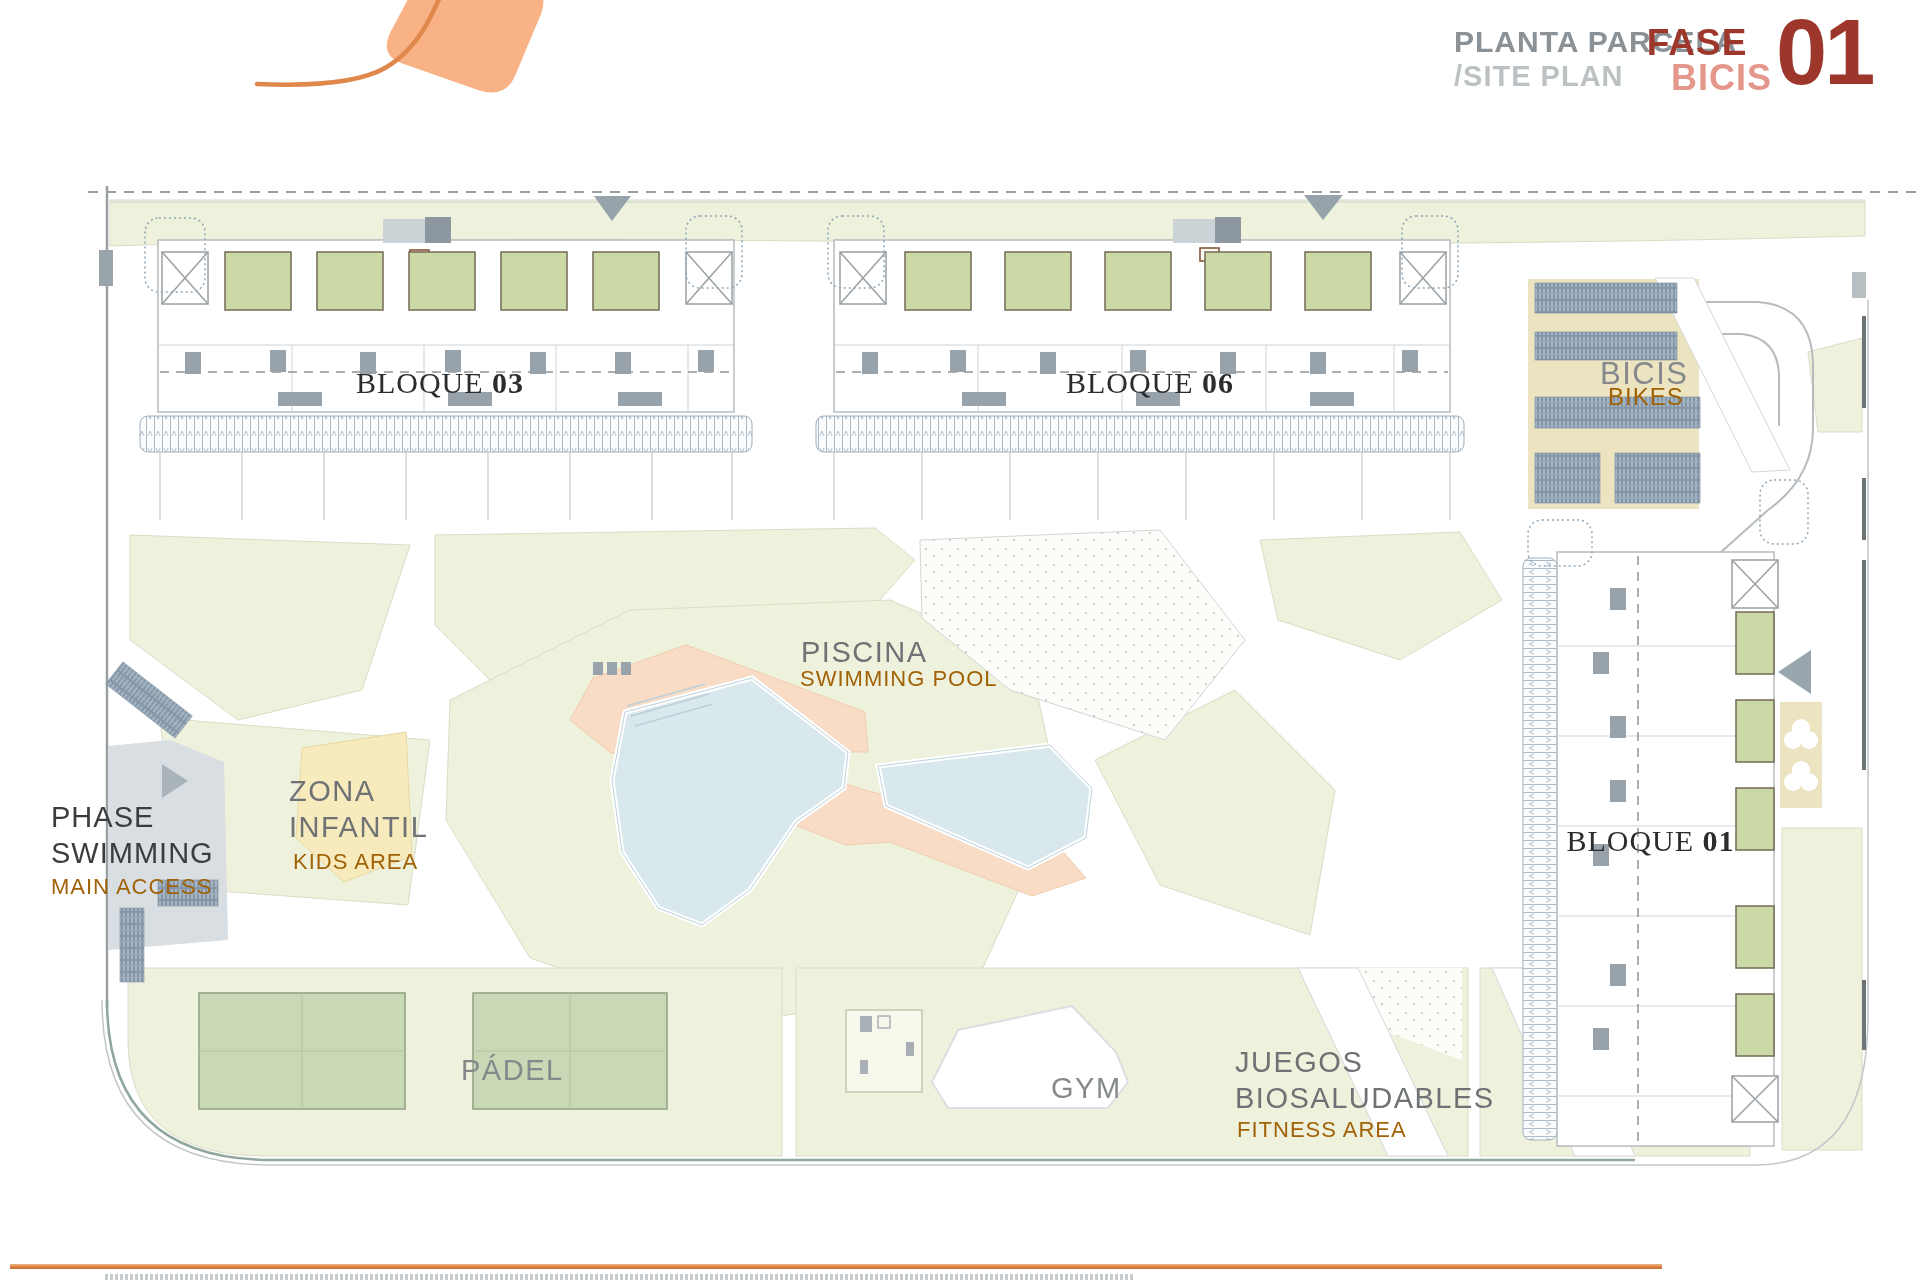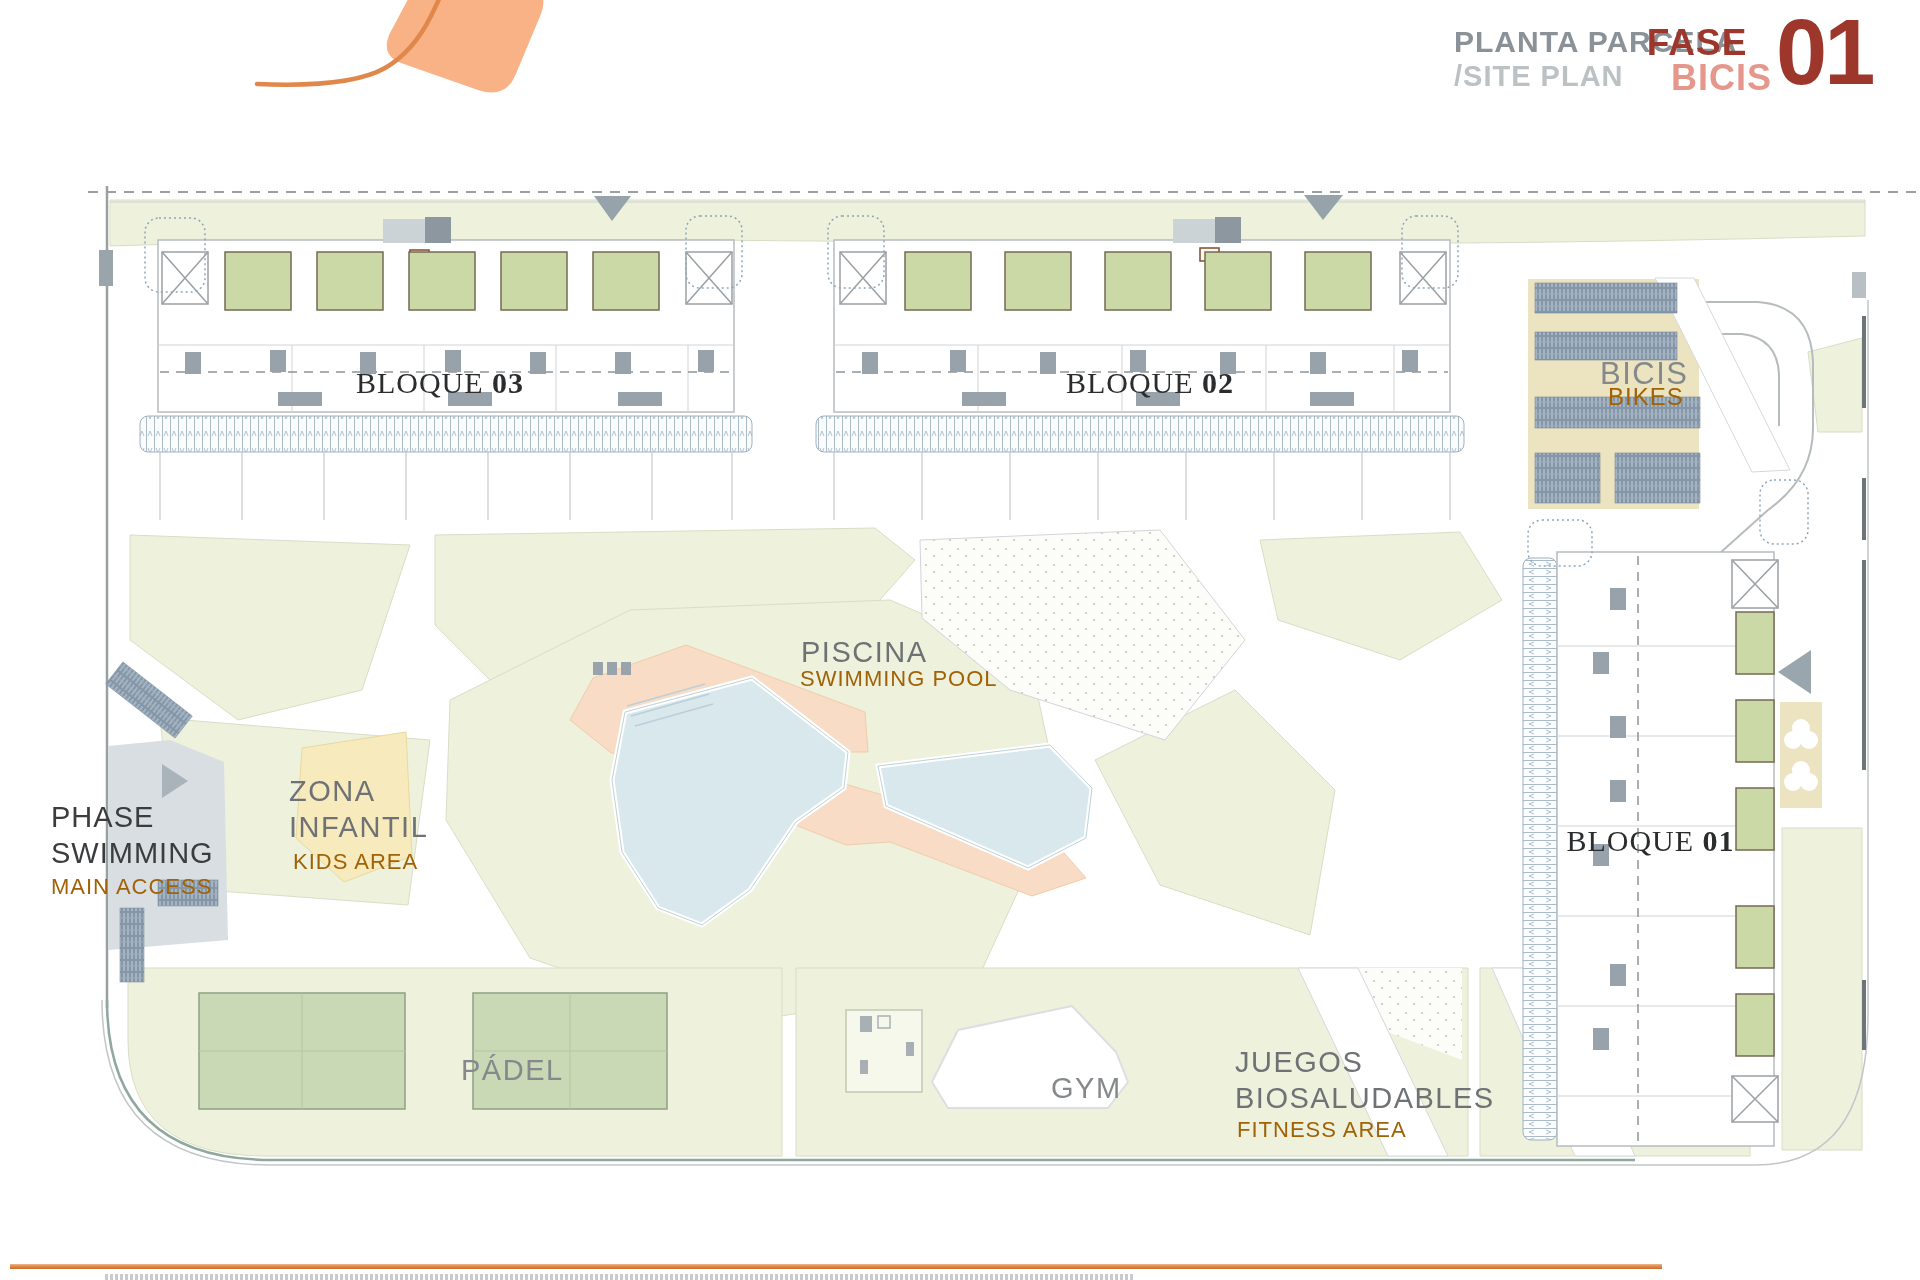--- a/index.html
+++ b/index.html
@@ -290,21 +290,21 @@
 <div class="abs title-en" style="left:1444px;top:62px">/SITE PLAN</div>
 <div class="abs fase" style="left:1612px;top:24px">FASE</div>
 <div class="abs phase" style="left:1612px;top:60px">BICIS</div>
 <div class="abs phase-num" style="left:1766px;top:6px">01</div>
 
 
 <div class="abs block-lbl" style="left:330px;top:368px;width:200px">
   <span>BLOQUE</span> <b>03</b>
 </div>
 <div class="abs block-lbl" style="left:1040px;top:368px;width:200px">
-  <span>BLOQUE</span> <b>02</b>
+  <span>BLOQUE</span> <b>06</b>
 </div>
 <div class="abs block-lbl" style="left:1548px;top:826px;width:185px">
   <span>BLOQUE</span> <b>01</b>
 </div>
 
 <div class="abs es1" style="left:791px;top:638px">PISCINA</div>
 <div class="abs en-sub" style="left:790px;top:668px">SWIMMING POOL</div>
 
 <div class="abs es1" style="left:279px;top:777px">ZONA</div>
 <div class="abs es1" style="left:279px;top:813px">INFANTIL</div>

